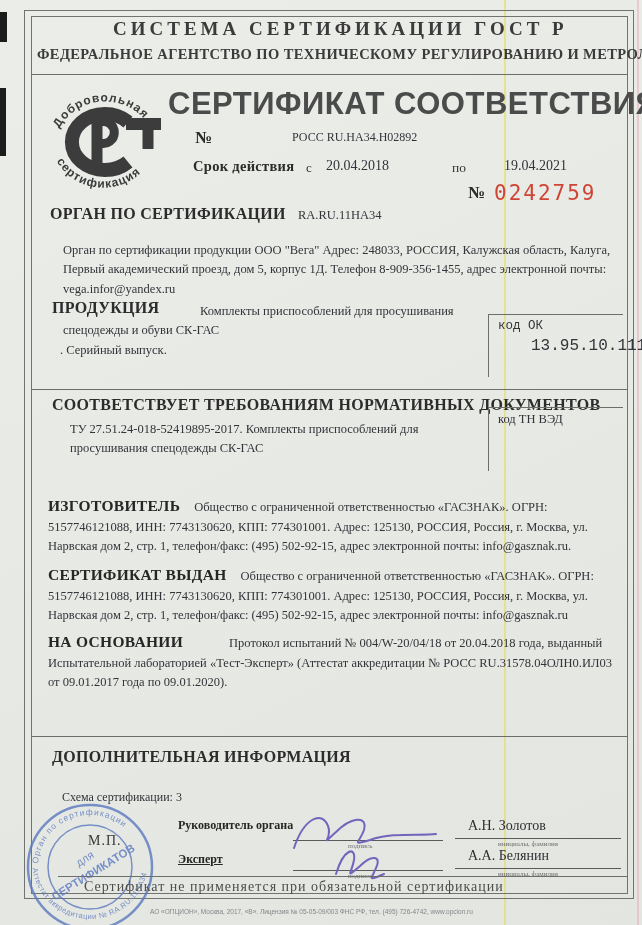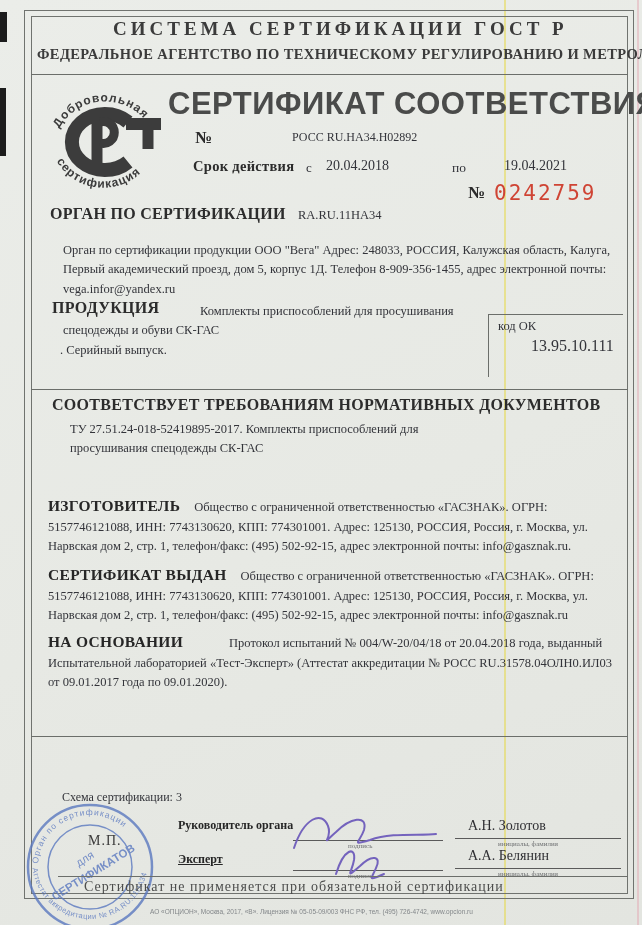--- a/index.html
+++ b/index.html
@@ -95,47 +95,52 @@
   <div class="abs serif-val" style="left:298px;top:208px;font-size:12.5px;">RA.RU.11НА34</div>
   <p class="para" style="left:63px;top:241px;width:557px;">
     <span>Орган по сертификации продукции ООО "Вега" Адрес: 248033, РОССИЯ, Калужская область, Калуга, Первый академический проезд, дом 5, корпус 1Д. Телефон 8-909-356-1455, адрес электронной почты: vega.infor@yandex.ru</span>
   </p>
 
   <div class="abs slabel" style="left:52px;top:299px;font-size:16px;">ПРОДУКЦИЯ</div>
   <div class="abs body-txt" style="left:200px;top:302px;">Комплекты приспособлений для просушивания</div>
   <div class="abs body-txt" style="left:63px;top:321px;">спецодежды  и обуви СК-ГАС</div>
   <div class="abs body-txt" style="left:60px;top:341px;">. Серийный выпуск.</div>
 
-  <div class="code-box" style="left:488px;top:314px;width:134px;height:62px;">
+  <div class="code-box" style="left:488px;top:314px;width:134px;height:62px;font-family:Liberation Mono, monospace;">
     <span class="cb-label">код ОК</span>
     <span class="cb-value">13.95.10.111</span>
   </div>
 
   <div class="hrule" style="left:31px;top:389px;width:597px;border-top-width:1px;"></div>
 
   <div class="abs slabel" style="left:52px;top:396px;font-size:16px;">СООТВЕТСТВУЕТ ТРЕБОВАНИЯМ НОРМАТИВНЫХ ДОКУМЕНТОВ</div>
   <p class="para" style="left:70px;top:420px;width:405px;">
     <span>ТУ 27.51.24-018-52419895-2017. Комплекты приспособлений для просушивания спецодежды СК-ГАС</span>
   </p>
 
+  <div class="code-box" style="left:488px;top:407px;width:134px;height:63px;">
+    <span class="cb-label">код ТН ВЭД</span>
+    <span class="cb-value"></span>
+  </div>
 
   <p class="para" style="left:48px;top:494px;width:575px;">
     <b>ИЗГОТОВИТЕЛЬ</b><span>Общество с ограниченной ответственностью «ГАСЗНАК». ОГРН: 5157746121088, ИНН: 7743130620, КПП: 774301001. Адрес: 125130, РОССИЯ, Россия, г. Москва, ул. Нарвская дом 2, стр. 1, телефон/факс: (495) 502-92-15, адрес электронной почты: info@gasznak.ru.</span>
   </p>
 
   <p class="para" style="left:48px;top:563px;width:575px;">
     <b>СЕРТИФИКАТ ВЫДАН</b><span>Общество с ограниченной ответственностью «ГАСЗНАК». ОГРН: 5157746121088, ИНН: 7743130620, КПП: 774301001. Адрес: 125130, РОССИЯ, Россия, г. Москва, ул. Нарвская дом 2, стр. 1, телефон/факс: (495) 502-92-15, адрес электронной почты: info@gasznak.ru</span>
   </p>
 
   <p class="para" style="left:48px;top:630px;width:575px;">
     <b class="wide">НА ОСНОВАНИИ</b><span>Протокол испытаний № 004/W-20/04/18 от 20.04.2018 года, выданный Испытательной лабораторией «Тест-Эксперт» (Аттестат аккредитации № РОСС RU.31578.04ОЛН0.ИЛ03 от 09.01.2017 года по 09.01.2020).</span>
   </p>
 
   <div class="hrule" style="left:31px;top:736px;width:597px;border-top-width:1px;"></div>
 
+  <div class="abs slabel" style="left:52px;top:748px;font-size:16px;">ДОПОЛНИТЕЛЬНАЯ ИНФОРМАЦИЯ</div>
   <div class="abs body-txt" style="left:62px;top:788px;font-size:12px;">Схема сертификации: 3</div>
 
   <div class="abs" style="left:18px;top:795px;opacity:.8;">
     <svg width="140" height="135" viewBox="0 0 140 135">
       <defs>
         <path id="stampTop" d="M 20,72 A 52,52 0 0 1 124,72"></path>
         <path id="stampBot" d="M 14,66 A 58,58 0 0 0 130,66"></path>
       </defs>
       <circle cx="72" cy="72" r="62" fill="none" stroke="#5b79c0" stroke-width="2.5"></circle>
       <circle cx="72" cy="72" r="42" fill="none" stroke="#5b79c0" stroke-width="1.5"></circle>

